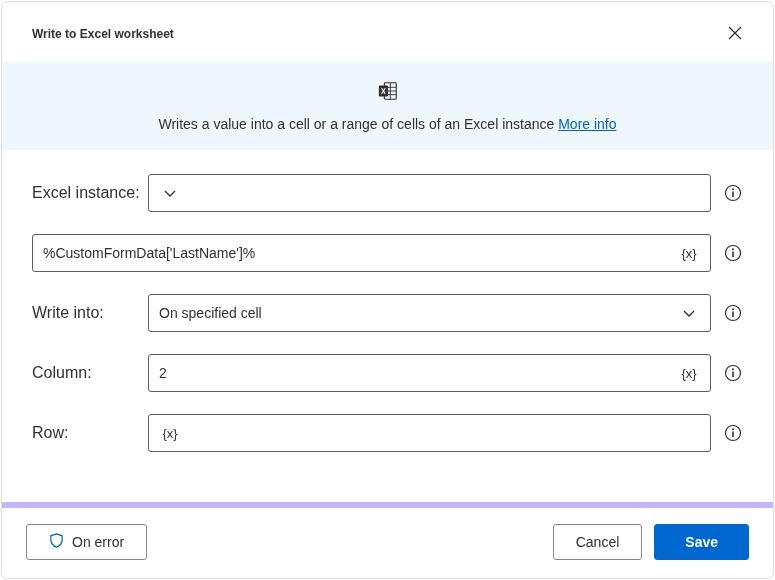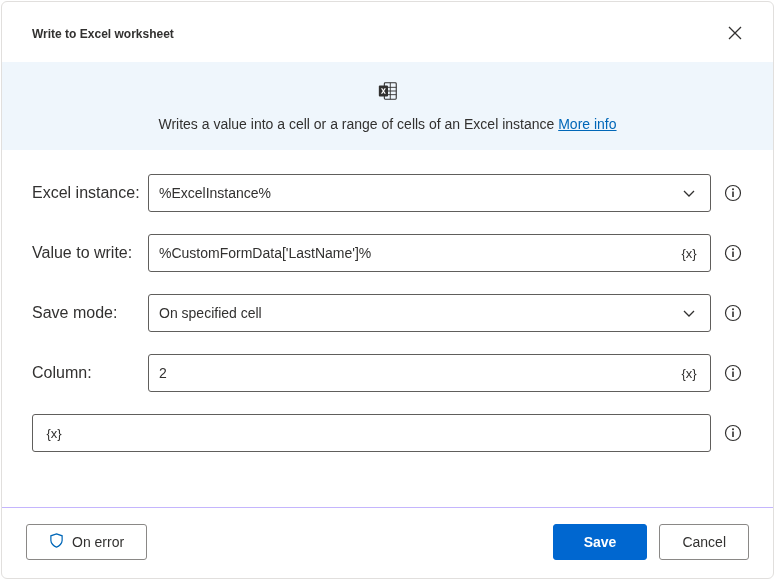--- a/index.html
+++ b/index.html
@@ -123,21 +123,21 @@
       justify-content: center;
       cursor: pointer;
       flex-shrink: 0;
     }
     .help-icon svg { width: 18px; height: 18px; }
     .footer {
       display: flex;
       justify-content: space-between;
       align-items: center;
       padding: 16px 24px 18px 24px;
-      border-top: 1px solid #c4b5fd;
+      border-top: 6px solid #c4b5fd;
     }
     .btn {
       height: 36px;
       border-radius: 3px;
       padding: 0 22px;
       font-size: 14px;
       font-weight: 400;
       cursor: pointer;
       border: 1px solid #8a8886;
       background: #fff;
@@ -189,56 +189,54 @@
       <span class="more-info">More info</span>
     </span>
   </div>
 
   <div class="content">
 
     <div class="form-row">
       <div class="form-label">Excel instance:</div>
       <div class="field-wrap">
         <div class="field">
-          <span class="field-value">%ExcelInstance%</span>
           <span class="field-suffix chevron-down">
             <svg viewBox="0 0 14 14">
                 <path d="M2 5 L7 10 L12 5" fill="none" stroke="#323130" stroke-width="1.3"></path>
               </svg>
           </span>
         </div>
         <span class="help-icon">
           <svg viewBox="0 0 18 18">
               <circle cx="9" cy="9" r="7.5" fill="none" stroke="#323130" stroke-width="1.2"></circle>
               <rect x="8.2" y="7.5" width="1.6" height="5.5" fill="#323130"></rect>
               <circle cx="9" cy="5.2" r="1" fill="#323130"></circle>
             </svg>
         </span>
       </div>
     </div>
 
     <div class="form-row">
-      <div class="form-label">Value to write:</div>
       <div class="field-wrap">
         <div class="field">
           <input class="field-value" value="%CustomFormData['LastName']%" style="">
           <span class="field-suffix var-icon">{x}</span>
         </div>
         <span class="help-icon">
           <svg viewBox="0 0 18 18">
               <circle cx="9" cy="9" r="7.5" fill="none" stroke="#323130" stroke-width="1.2"></circle>
               <rect x="8.2" y="7.5" width="1.6" height="5.5" fill="#323130"></rect>
               <circle cx="9" cy="5.2" r="1" fill="#323130"></circle>
             </svg>
         </span>
       </div>
     </div>
 
     <div class="form-row">
-      <div class="form-label">Save mode:</div>
+      <div class="form-label">Write into:</div>
       <div class="field-wrap">
         <div class="field">
           <span class="field-value">On specified cell</span>
           <span class="field-suffix chevron-down">
             <svg viewBox="0 0 14 14">
                 <path d="M2 5 L7 10 L12 5" fill="none" stroke="#323130" stroke-width="1.3"></path>
               </svg>
           </span>
         </div>
         <span class="help-icon">
@@ -262,20 +260,21 @@
           <svg viewBox="0 0 18 18">
               <circle cx="9" cy="9" r="7.5" fill="none" stroke="#323130" stroke-width="1.2"></circle>
               <rect x="8.2" y="7.5" width="1.6" height="5.5" fill="#323130"></rect>
               <circle cx="9" cy="5.2" r="1" fill="#323130"></circle>
             </svg>
         </span>
       </div>
     </div>
 
     <div class="form-row">
+      <div class="form-label">Row:</div>
       <div class="field-wrap">
         <div class="field">
           <span class="field-suffix var-icon">{x}</span>
         </div>
         <span class="help-icon">
           <svg viewBox="0 0 18 18">
               <circle cx="9" cy="9" r="7.5" fill="none" stroke="#323130" stroke-width="1.2"></circle>
               <rect x="8.2" y="7.5" width="1.6" height="5.5" fill="#323130"></rect>
               <circle cx="9" cy="5.2" r="1" fill="#323130"></circle>
             </svg>
@@ -288,21 +287,21 @@
   <div class="footer">
     <button class="btn">
       <span class="shield-icon">
         <svg viewBox="0 0 16 16">
             <path d="M8 1 L14 3 V8 C14 11 11 14 8 15 C5 14 2 11 2 8 V3 Z" fill="none" stroke="#0067b8" stroke-width="1.3"></path>
           </svg>
       </span>
       <span>On error</span>
     </button>
     <div class="footer-right">
+      <button class="btn">
+        <span>Cancel</span>
+      </button>
       <button class="btn btn-primary">
         <span>Save</span>
       </button>
-      <button class="btn">
-        <span>Cancel</span>
-      </button>
     </div>
   </div>
 </div>
 
 </body></html>

